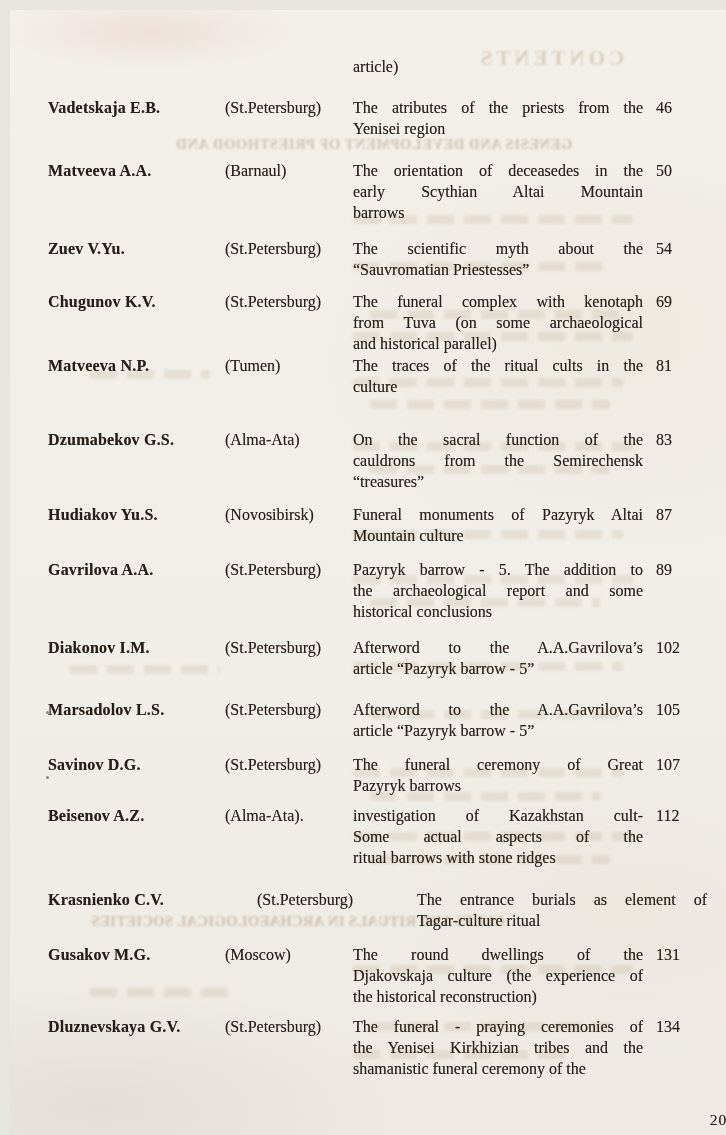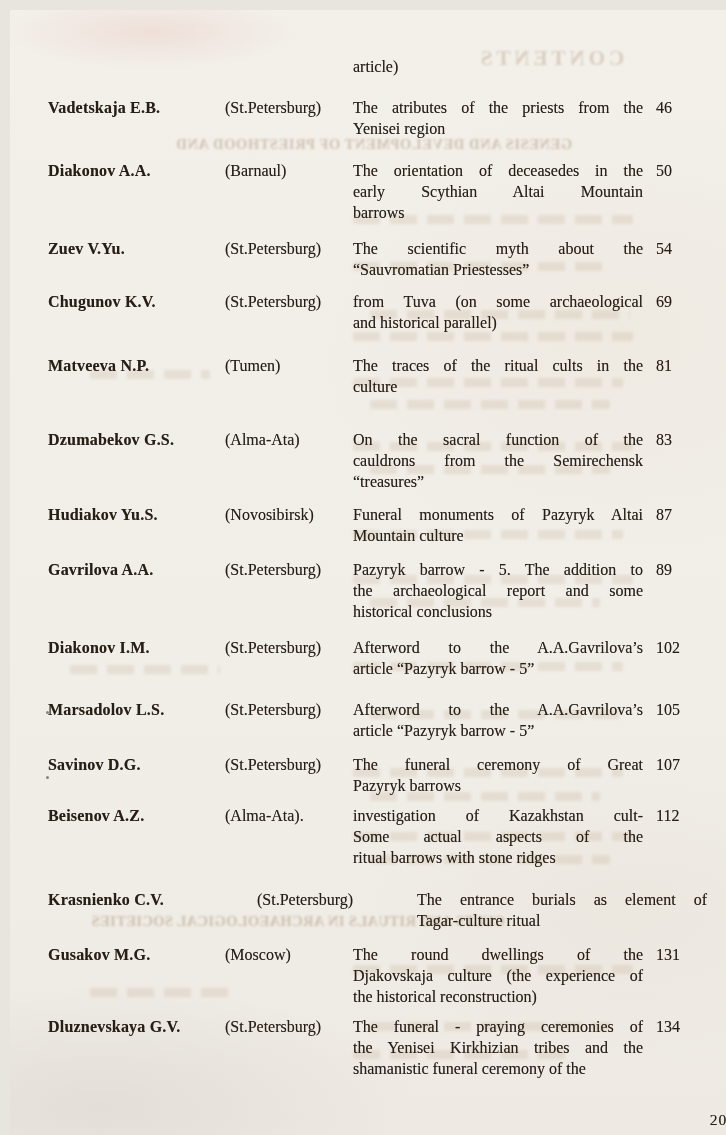--- a/index.html
+++ b/index.html
@@ -103,21 +103,21 @@
         <div class="entry" style="top: 87px;">
           <div class="author">Vadetskaja E.B.</div>
           <div class="location">(St.Petersburg)</div>
           <div class="title">
             <div class="tl jl">The atributes of the priests from the</div>
             <div class="tl">Yenisei region</div>
           </div>
           <div class="pagenum">46</div>
         </div>
         <div class="entry" style="top: 150px;">
-          <div class="author">Diakonov A.A.</div>
+          <div class="author">Matveeva A.A.</div>
           <div class="location">(Barnaul)</div>
           <div class="title">
             <div class="tl jl">The orientation of deceasedes in the</div>
             <div class="tl jl">early Scythian Altai Mountain</div>
             <div class="tl">barrows</div>
           </div>
           <div class="pagenum">50</div>
         </div>
         <div class="entry" style="top: 228px;">
           <div class="author">Zuev V.Yu.</div>
@@ -125,20 +125,21 @@
           <div class="title">
             <div class="tl jl">The scientific myth about the</div>
             <div class="tl">“Sauvromatian Priestesses”</div>
           </div>
           <div class="pagenum">54</div>
         </div>
         <div class="entry" style="top: 281px;">
           <div class="author">Chugunov K.V.</div>
           <div class="location">(St.Petersburg)</div>
           <div class="title">
+            <div class="tl jl">The funeral complex with kenotaph</div>
             <div class="tl jl">from Tuva (on some archaeological</div>
             <div class="tl">and historical parallel)</div>
           </div>
           <div class="pagenum">69</div>
         </div>
         <div class="entry" style="top: 345px;">
           <div class="author">Matveeva N.P.</div>
           <div class="location">(Tumen)</div>
           <div class="title">
             <div class="tl jl">The traces of the ritual cults in the</div>

